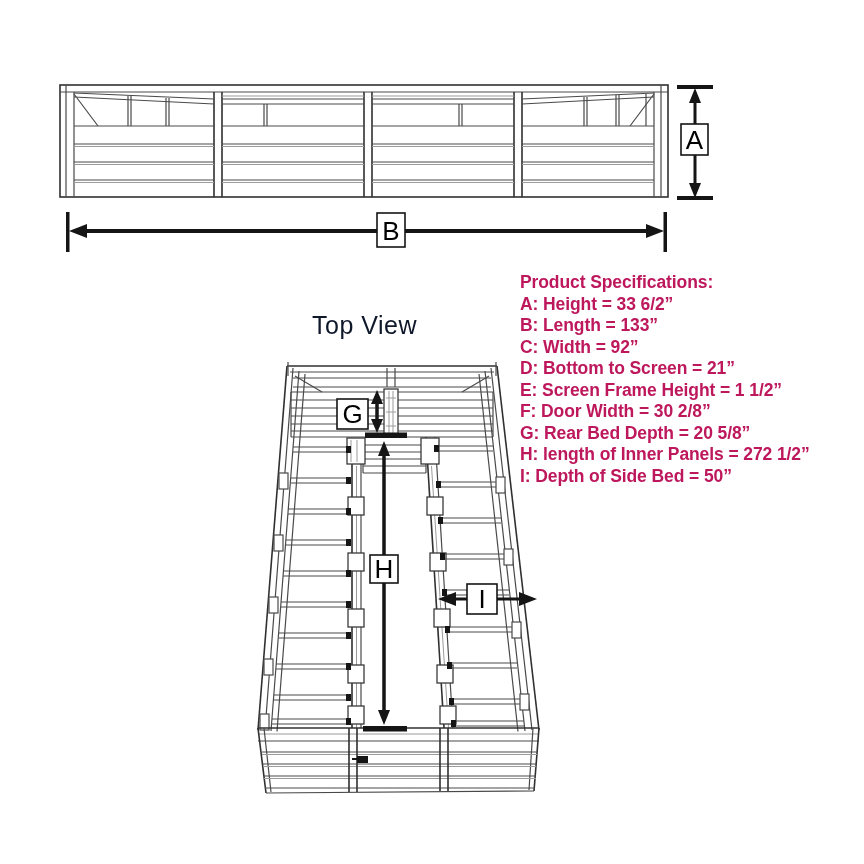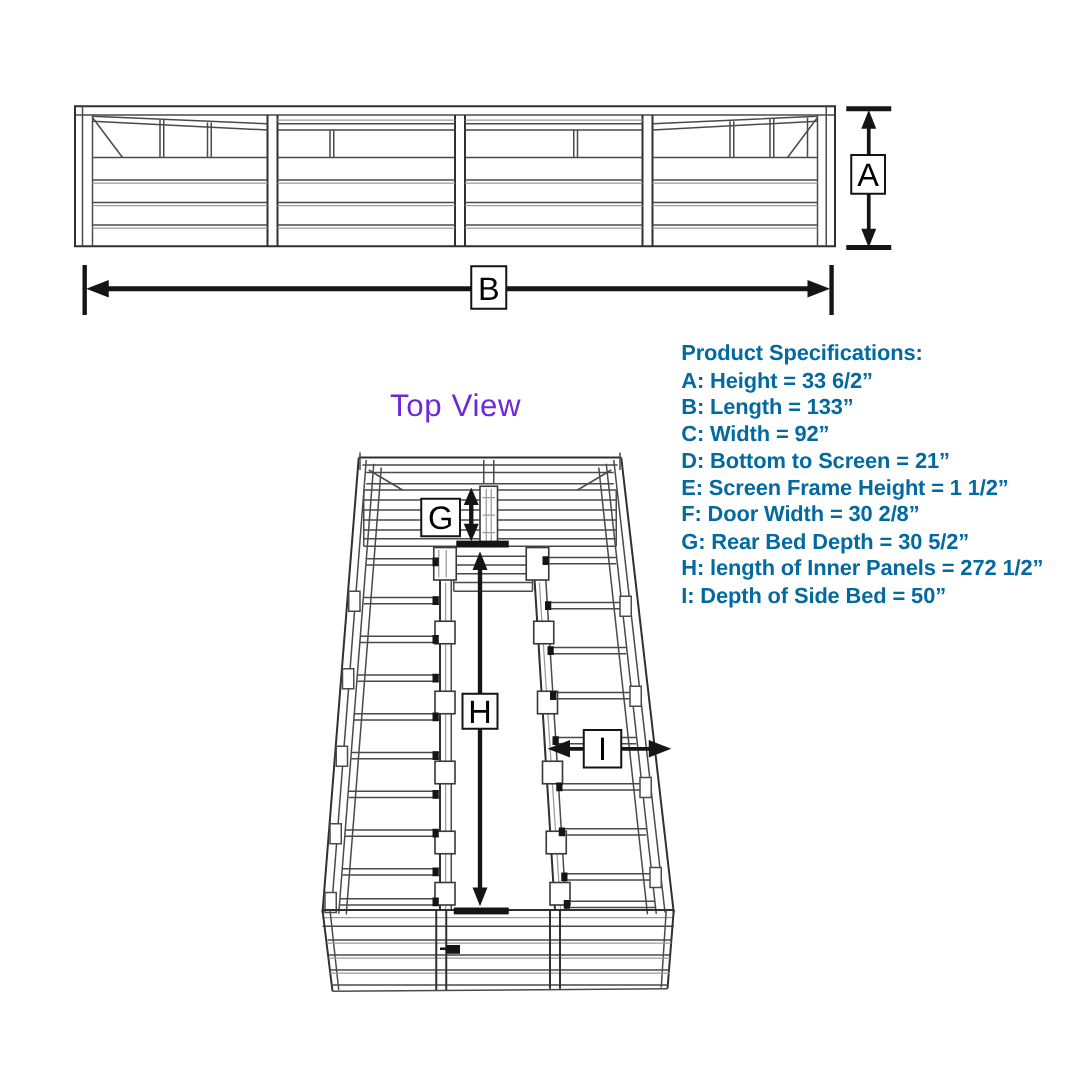--- a/index.html
+++ b/index.html
@@ -11,24 +11,24 @@
   .lnd {stroke:#303030;stroke-width:1.6;fill:none;}
   .lnl {stroke:#9b9b9b;stroke-width:1;fill:none;}
   .wp  {fill:#ffffff;stroke:#4a4a4a;stroke-width:1.2;}
   .pp  {fill:#ffffff;stroke:#3a3a3a;stroke-width:1.3;}
   
   .dim {stroke:#151515;fill:none;}
   .df  {fill:#151515;stroke:none;}
   .lblbox{fill:#ffffff;stroke:#141414;stroke-width:1.6;}
   .lbltxt{fill:#000;font-family:"Liberation Sans",sans-serif;font-size:26px;font-weight:400;}
   
-  .title{position:absolute;left:312px;top:311px;font-size:25px;color:#6d28d9;
+  .title{position:absolute;left:312px;top:311px;font-size:25px;color:#0f172a;
          letter-spacing:0.5px;white-space:nowrap;text-align:right;}
-  .specs{position:absolute;left:545px;top:272px;font-size:17.5px;font-weight:700;
-         color:#0369a1;line-height:21.5px;white-space:nowrap;letter-spacing:-0.1px;}
+  .specs{position:absolute;left:520px;top:272px;font-size:17.5px;font-weight:700;
+         color:#be185d;line-height:21.5px;white-space:nowrap;letter-spacing:-0.1px;}
 </style>
 </head>
 <body>
 
 <div class="canvas">
 
 <svg width="864" height="864" viewBox="0 0 864 864">
 
   <g>
     <rect x="60" y="85" width="608" height="112" class="lnd"></rect>
@@ -206,18 +206,18 @@
 <div class="title">Top View</div>
 
 <div class="specs">
   <div>Product Specifications:</div>
   <div>A: Height = 33 6/2”</div>
   <div>B: Length = 133”</div>
   <div>C: Width = 92”</div>
   <div>D: Bottom to Screen = 21”</div>
   <div>E: Screen Frame Height = 1 1/2”</div>
   <div>F: Door Width = 30 2/8”</div>
-  <div>G: Rear Bed Depth = 30 5/2”</div>
+  <div>G: Rear Bed Depth = 20 5/8”</div>
   <div>H: length of Inner Panels = 272 1/2”</div>
   <div>I: Depth of Side Bed = 50”</div>
 </div>
 
 </div>
 
 </body></html>

